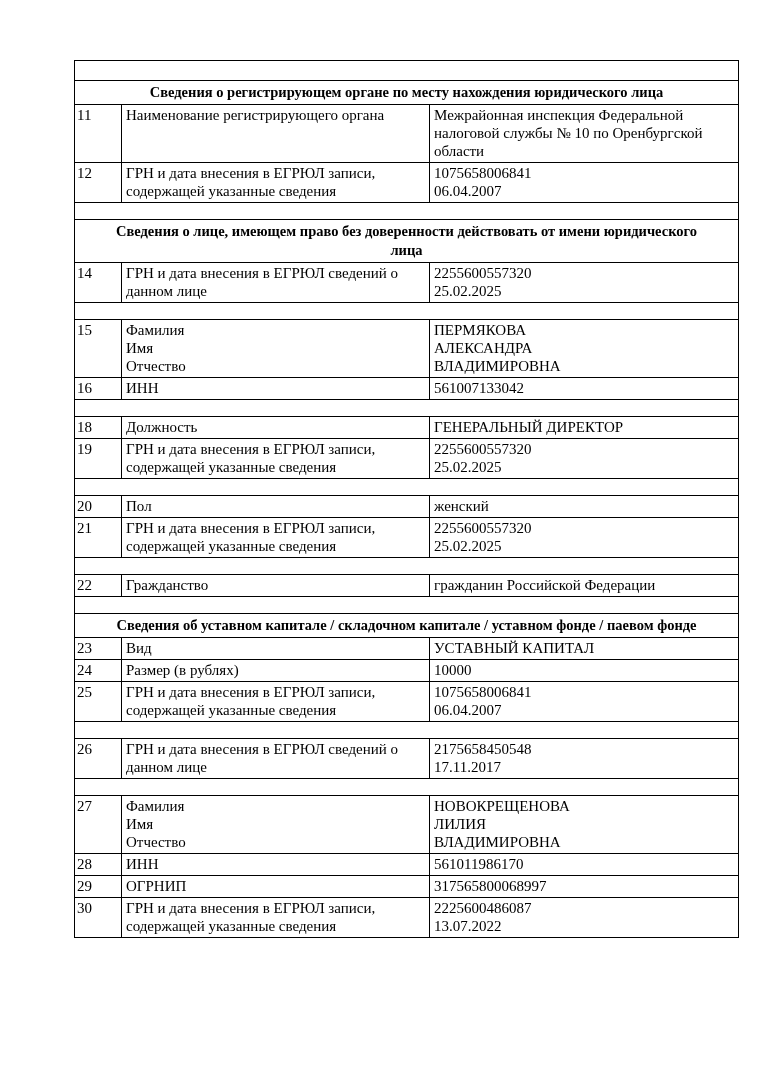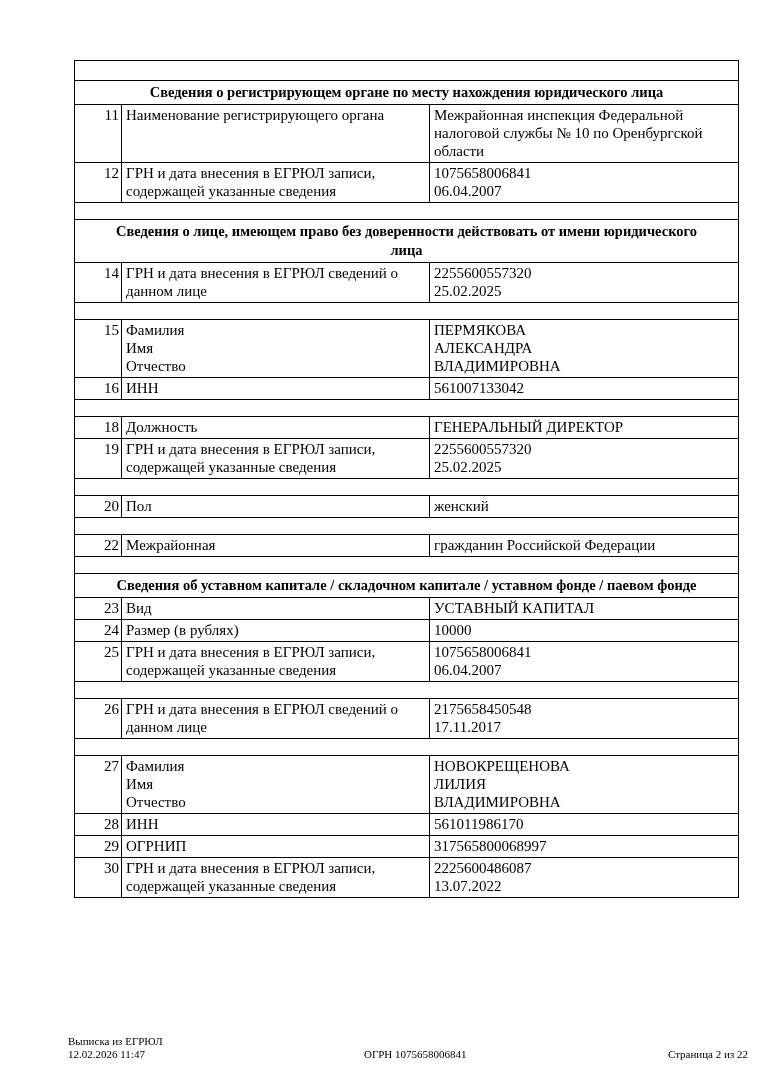--- a/index.html
+++ b/index.html
@@ -22,21 +22,21 @@
   }
   td {
     border: 1px solid #000;
     vertical-align: top;
     font-size: 15px;
     line-height: 18px;
     padding: 1px 4px 2px 4px;
     white-space: pre-line;
     overflow: hidden;
   }
-  .cell-num { text-align: right; padding: 1px 2px; }
+  .cell-num { text-align: left; padding: 1px 2px; }
   .section-cell {
     font-weight: bold;
     text-align: center;
     font-size: 14.5px;
     line-height: 19px;
     padding: 2px 4px;
   }
   .spacer-row td { height: 17px; padding: 0; }
   .spacer-row.top-spacer td { height: 20px; }
   .data-row.tall td { }
@@ -133,26 +133,33 @@
 25.02.2025</td>
         </tr>
         <tr class="spacer-row">
           <td colspan="3"></td>
         </tr>
         <tr class="data-row">
           <td class="cell-num">20</td>
           <td class="cell-label">Пол</td>
           <td class="cell-value">женский</td>
         </tr>
+        <tr class="data-row">
+          <td class="cell-num">21</td>
+          <td class="cell-label">ГРН и дата внесения в ЕГРЮЛ записи,
+содержащей указанные сведения</td>
+          <td class="cell-value">2255600557320
+25.02.2025</td>
+        </tr>
         <tr class="spacer-row">
           <td colspan="3"></td>
         </tr>
         <tr class="data-row tall">
           <td class="cell-num">22</td>
-          <td class="cell-label">Межрайонная</td>
+          <td class="cell-label">Гражданство</td>
           <td class="cell-value">гражданин Российской Федерации</td>
         </tr>
         <tr class="spacer-row">
           <td colspan="3"></td>
         </tr>
         <tr class="section-row">
           <td colspan="3" class="section-cell">Сведения об уставном капитале / складочном капитале / уставном фонде / паевом фонде</td>
         </tr>
         <tr class="data-row">
           <td class="cell-num">23</td>
@@ -206,22 +213,14 @@
         <tr class="data-row">
           <td class="cell-num">30</td>
           <td class="cell-label">ГРН и дата внесения в ЕГРЮЛ записи,
 содержащей указанные сведения</td>
           <td class="cell-value">2225600486087
 13.07.2022</td>
         </tr>
       </tbody>
   </table>
 
-  <div class="footer">
-    <div class="footer-left">
-      <div>Выписка из ЕГРЮЛ</div>
-      <div>12.02.2026 11:47</div>
-    </div>
-    <div class="footer-center">ОГРН 1075658006841</div>
-    <div class="footer-right">Страница 2 из 22</div>
-  </div>
 
 </div>
 
 </body></html>

